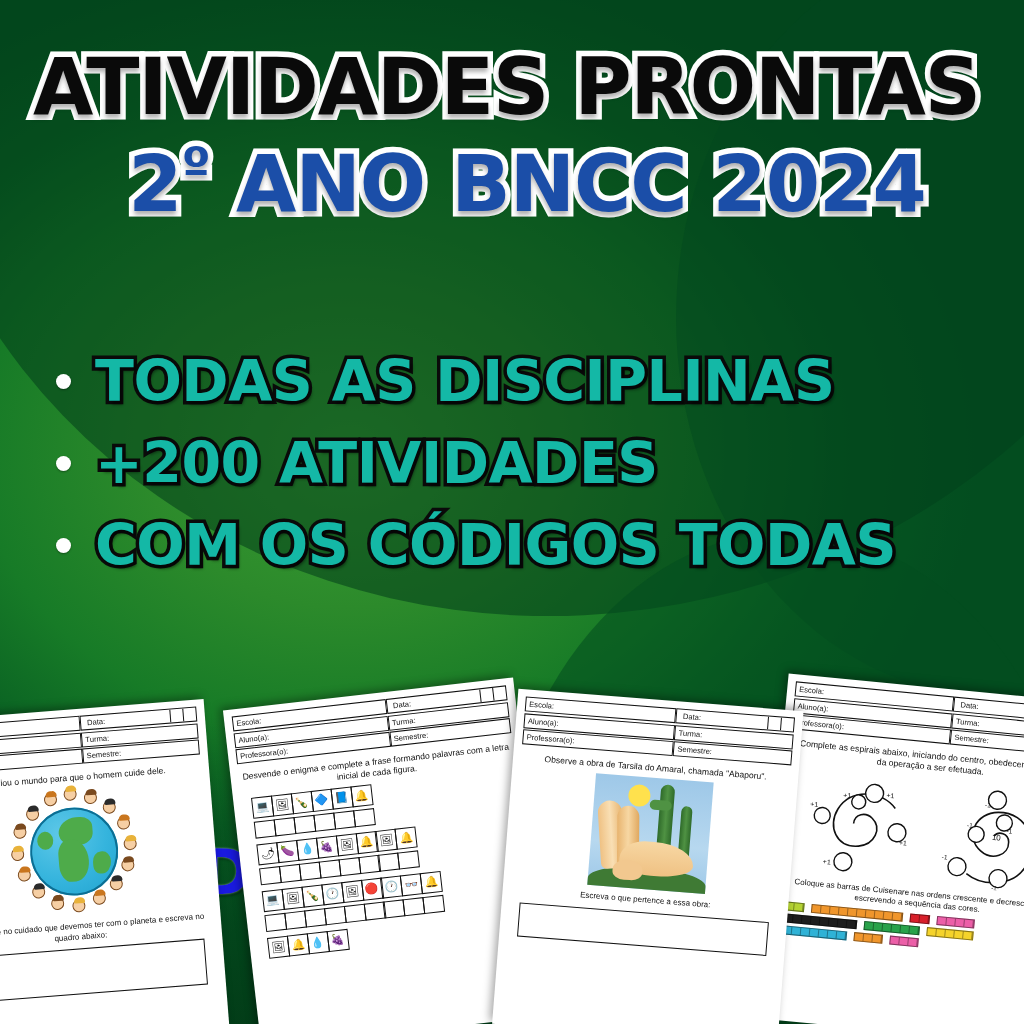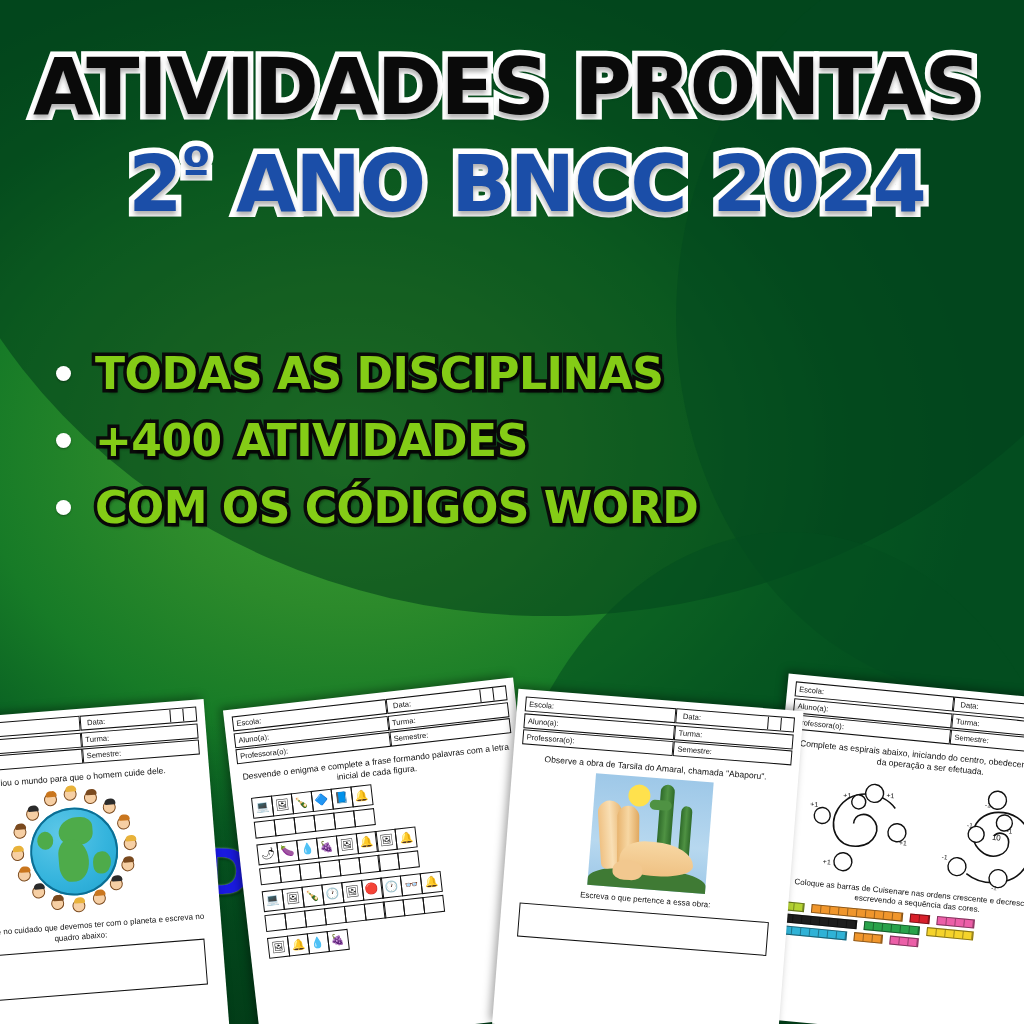--- a/index.html
+++ b/index.html
@@ -78,23 +78,23 @@
 
   
   .bullets { position:absolute; left:56px; top:348px; width:920px; }
   .bullet-row { display:flex; align-items:center; margin-bottom:16px; }
   .bullet-dot {
     width:15px; height:15px; border-radius:50%;
     background:#ffffff; flex:0 0 auto; margin-right:24px;
     box-shadow:0 1px 2px rgba(0,0,0,0.35);
   }
   .bullet-text {
-    font-size:44px; font-weight:bold; letter-spacing:-0.5px;
+    font-size:57px; font-weight:bold; letter-spacing:-0.5px;
     font-family:"DejaVu Sans", sans-serif;
-    color:#84cc16;
+    color:#14b8a6;
     white-space:nowrap;
     -webkit-text-stroke:7px #0a0a0a;
     paint-order:stroke fill;
     text-shadow:3px 4px 3px rgba(0,0,0,0.45);
   }
 
   
   #sheets { position:absolute; left:0; right:0; bottom:0; height:340px; }
   .sheet {
     position:absolute;
@@ -224,25 +224,25 @@
     <div class="title-2"><span>2</span><span class="ord">º</span><span> ANO BNCC 2024</span></div>
   </div>
 
   <div class="bullets">
     <div class="bullet-row">
       <span class="bullet-dot"></span>
       <span class="bullet-text">TODAS AS DISCIPLINAS</span>
     </div>
     <div class="bullet-row">
       <span class="bullet-dot"></span>
-      <span class="bullet-text">+400 ATIVIDADES</span>
+      <span class="bullet-text">+200 ATIVIDADES</span>
     </div>
     <div class="bullet-row">
       <span class="bullet-dot"></span>
-      <span class="bullet-text">COM OS CÓDIGOS WORD</span>
+      <span class="bullet-text">COM OS CÓDIGOS TODAS</span>
     </div>
   </div>
 
   <div id="sheets">
 
     <div class="sheet" style="left:-78px; top:26px; width:282px; height:330px; transform:rotate(-4.5deg); transform-origin:50% 0; z-index:1;">
       <div class="sheet-inner">
         <div class="hdr">
           <div class="hdr-row">
             <div class="hdr-left">

